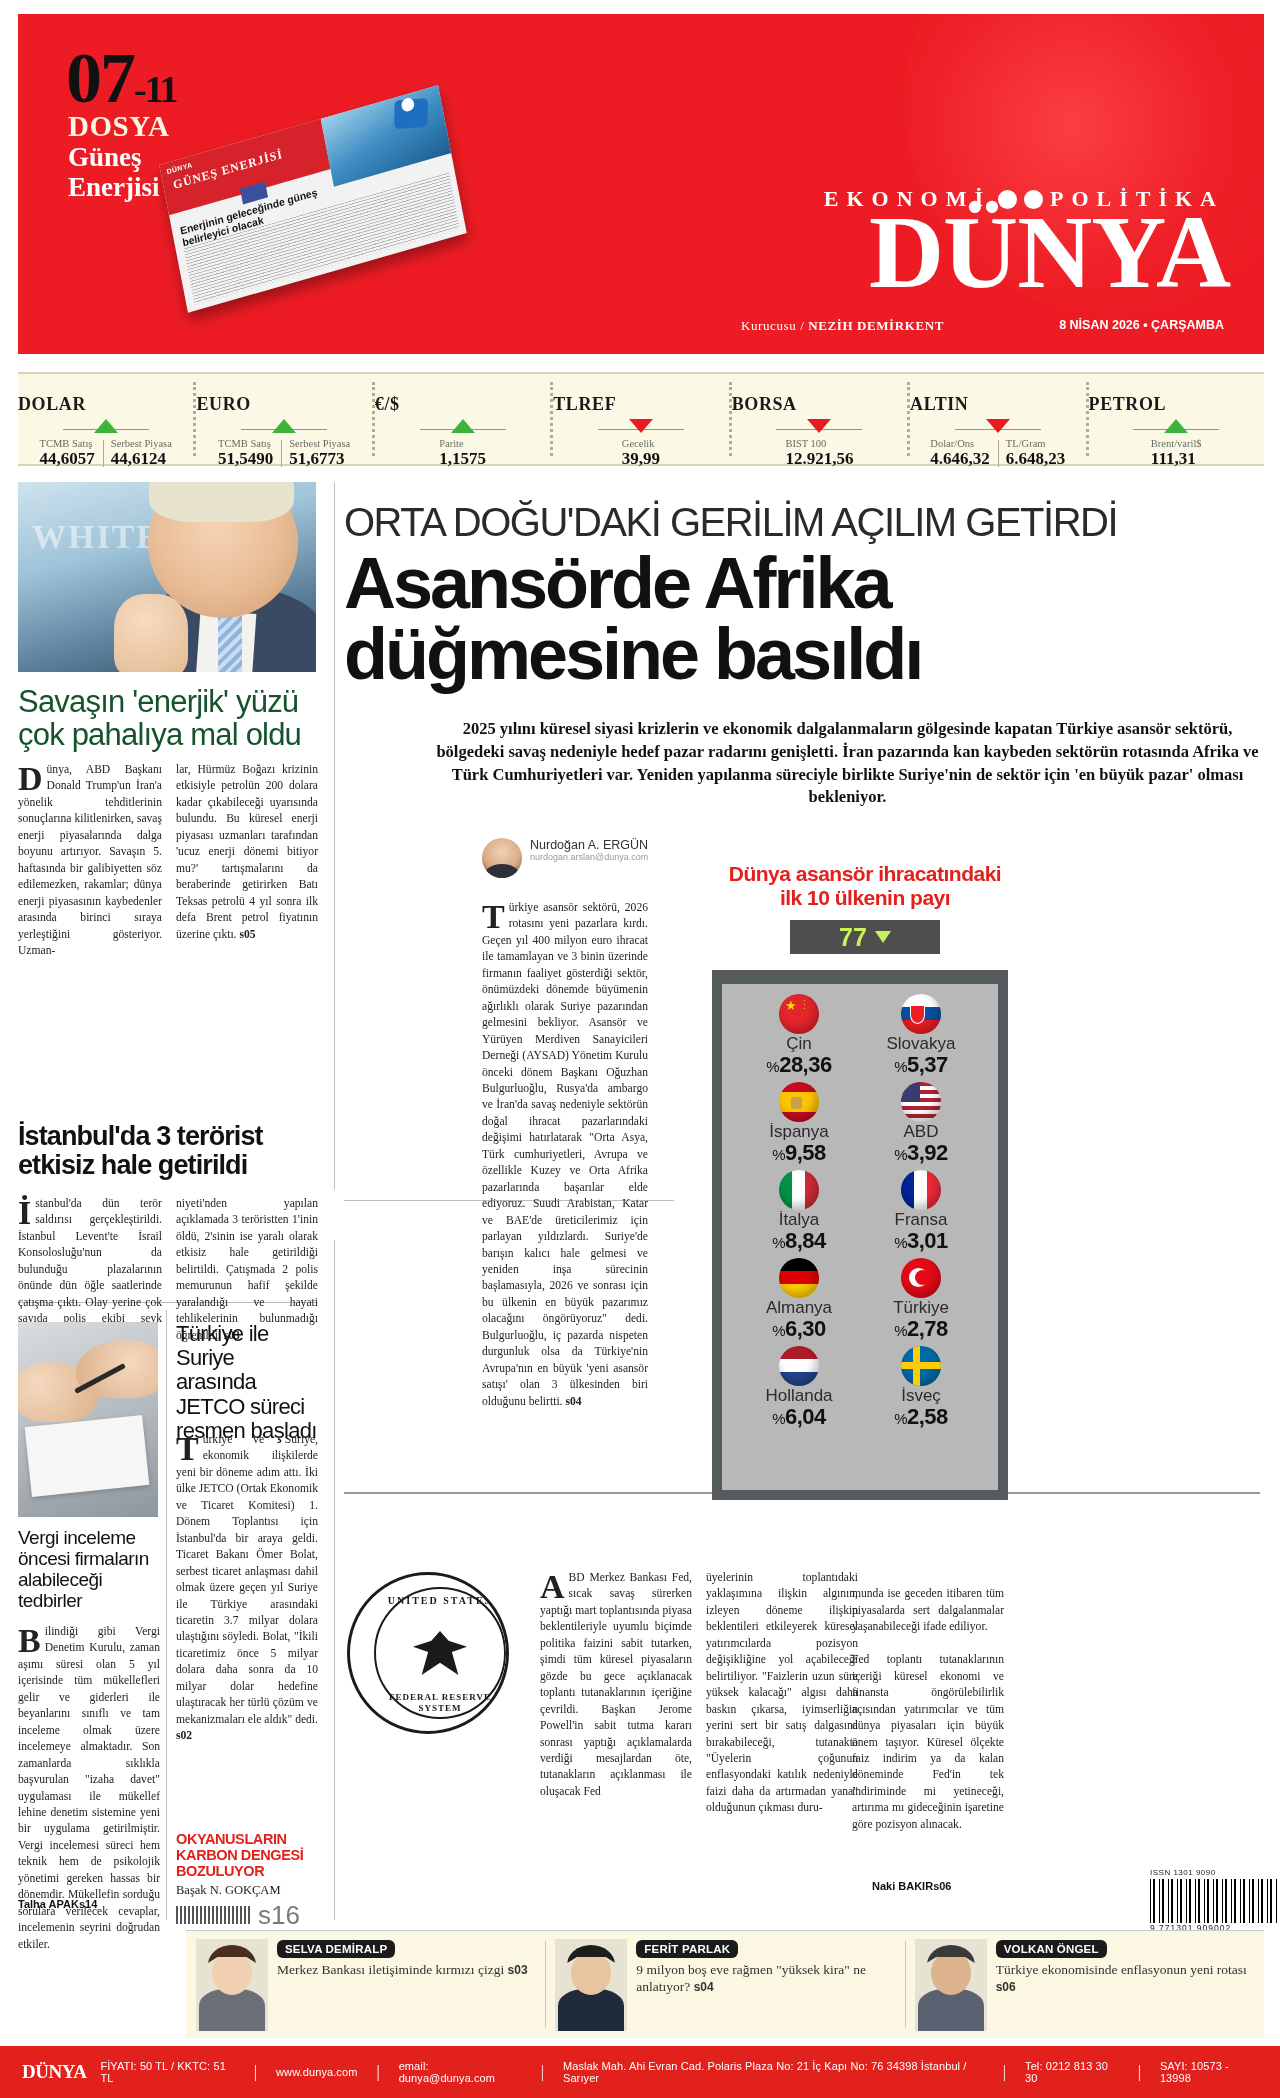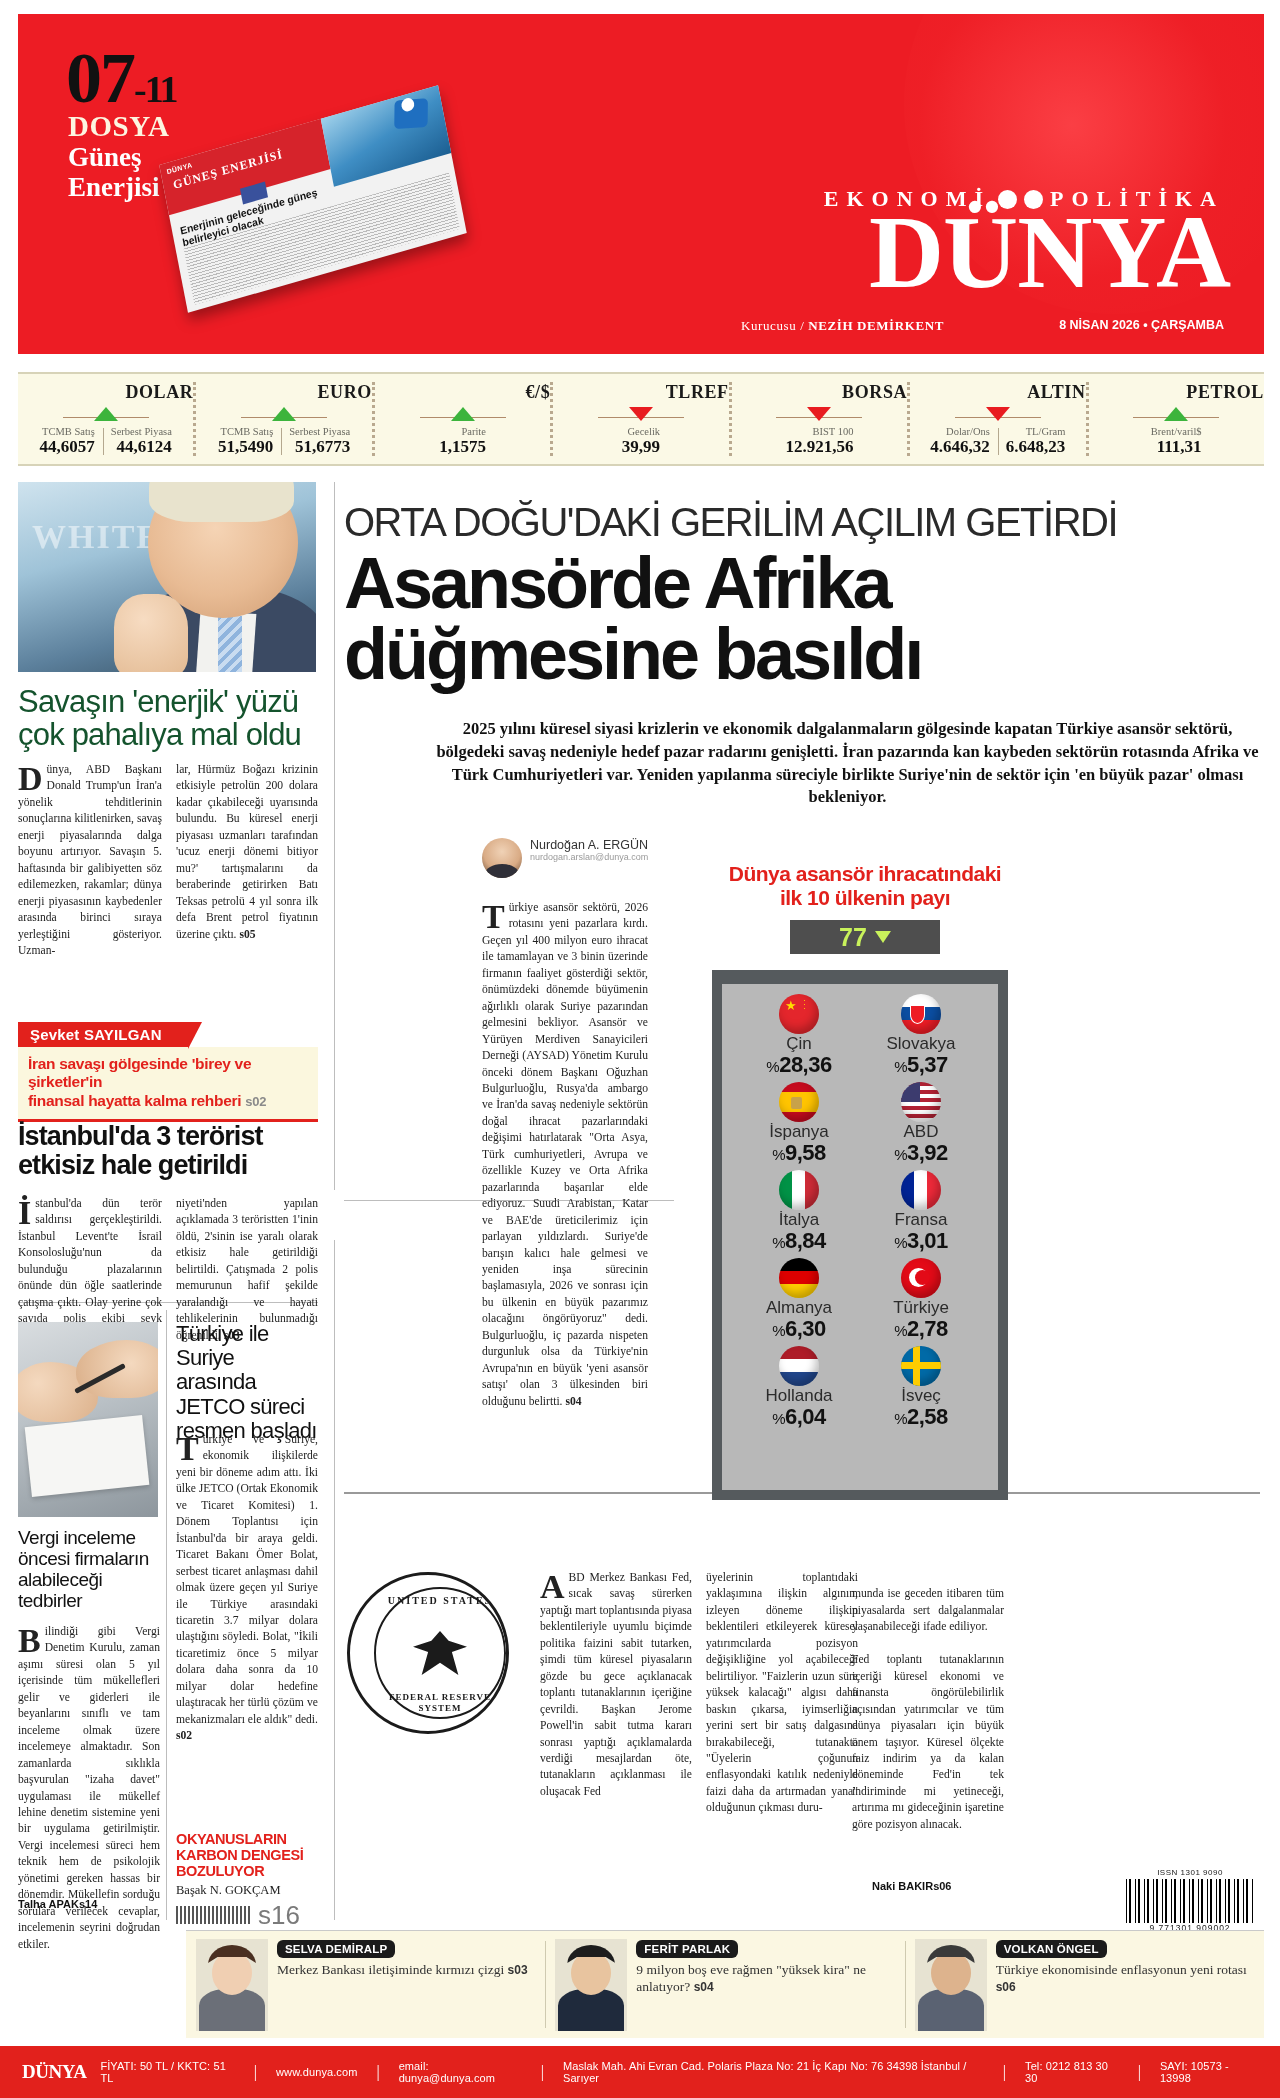--- a/index.html
+++ b/index.html
@@ -101,21 +101,21 @@
     position: absolute; right: 40px; top: 304px;
     font-family: "Liberation Sans", sans-serif; font-size: 12.5px; font-weight: bold; color: #fff;
   }
 
   
   .ticker {
     position: absolute; left: 18px; top: 372px; width: 1246px; height: 94px;
     background: #fbf9e6; border-top: 2px solid #d7d3b8; border-bottom: 2px solid #d7d3b8;
     display: flex;
   }
-  .tk-cell { flex: 1; position: relative; text-align: right; padding-top: 8px; }
+  .tk-cell { flex: 1; position: relative; text-align: left; padding-top: 20px; }
   .tk-sep {
     width: 0; border-left: 3px dotted #b9a98f; margin: 8px 0;
   }
   .tk-name {
     font-family: "Liberation Serif", serif; font-weight: bold; font-size: 18px;
     color: #1a1a1a; letter-spacing: .6px;
   }
   .tk-arrowrow { position: relative; height: 16px; margin-top: 3px; }
   .tk-rule { position:absolute; left: 50%; transform: translateX(-50%); top: 11px;
     width: 86px; height: 1px; background: #b08b6a; }
@@ -375,21 +375,21 @@
   .strip-name {
     display:inline-block; background:#1b1b1b; color:#fff; font-family:"Liberation Sans", sans-serif;
     font-weight:bold; font-size: 11.5px; padding: 3px 8px; letter-spacing:.2px;border-radius:6px;
   }
   .strip-desc {
     font-family:"Liberation Serif", serif; font-size: 13.5px; line-height:1.25; color:#333; margin-top:4px;
   }
   .strip-desc b { font-family:"Liberation Sans", sans-serif; font-size:12px; }
 
   
-  .barcode-box { position:absolute; right: 26px; top: 1868px; width: 128px; text-align:center; }
+  .barcode-box { position:absolute; right: 2px; top: 1868px; width: 128px; text-align:left; }
   .bc-issn { font-family:"Liberation Sans", sans-serif; font-size: 8px; color:#222; letter-spacing:.5px; }
   .bc-bars { height: 44px; margin-top: 2px;
     background: repeating-linear-gradient(to right,#000 0 1px,#fff 1px 3px,#000 3px 5px,#fff 5px 9px); }
   .bc-nums { font-family:"Liberation Sans", sans-serif; font-size: 8.5px; color:#222; letter-spacing:1px; }
 
   
   .footer {
     position:absolute; left: 0; top: 2046px; width: 1280px; height: 52px; background:#e2211c;
     display:flex; align-items:center; padding: 0 22px; gap: 14px;
   }
@@ -578,30 +578,20 @@
   </div>
 
   <div class="col-h1">Savaşın 'enerjik' yüzü çok pahalıya mal oldu</div>
 
   <div style="position:absolute; left:18px; top:762px; width:144px;" class="body-text dropcap">Dünya, ABD Başkanı Donald Trump'un İran'a yönelik tehditlerinin sonuçlarına kilitlenirken, savaş enerji piyasalarında dalga boyunu artırıyor. Savaşın 5. haftasında bir galibiyetten söz edilemezken, rakamlar; dünya enerji piyasasının kaybedenler arasında birinci sıraya yerleştiğini gösteriyor. Uzman-</div>
   <div style="position:absolute; left:176px; top:762px; width:142px;" class="body-text">
     <span>lar, Hürmüz Boğazı krizinin etkisiyle petrolün 200 dolara kadar çıkabileceği uyarısında bulundu. Bu küresel enerji piyasası uzmanları tarafından 'ucuz enerji dönemi bitiyor mu?' tartışmalarını da beraberinde getirirken Batı Teksas petrolü 4 yıl sonra ilk defa Brent petrol fiyatının üzerine çıktı.</span>
     <b>s05</b>
   </div>
 
-  <div class="say-box">
-    <div class="say-tag">Şevket SAYILGAN</div>
-    <div class="say-body">
-      <div class="say-line">İran savaşı gölgesinde 'birey ve şirketler'in</div>
-      <div class="say-line">
-        <span>finansal hayatta kalma rehberi</span>
-        <span class="pg">s02</span>
-      </div>
-    </div>
-  </div>
 
   <div class="col-h2">İstanbul'da 3 terörist etkisiz hale getirildi</div>
   <div style="position:absolute; left:18px; top:1196px; width:144px;" class="body-text dropcap">İstanbul'da dün terör saldırısı gerçekleştirildi. İstanbul Levent'te İsrail Konsolosluğu'nun da bulunduğu plazalarının önünde dün öğle saatlerinde çatışma çıktı. Olay yerine çok sayıda polis ekibi sevk edilirken İstanbul Em-</div>
   <div style="position:absolute; left:176px; top:1196px; width:142px;" class="body-text">
     <span>niyeti'nden yapılan açıklamada 3 teröristten 1'inin öldü, 2'sinin ise yaralı olarak etkisiz hale getirildiği belirtildi. Çatışmada 2 polis memurunun hafif şekilde yaralandığı ve hayati tehlikelerinin bulunmadığı öğrenildi.</span>
     <b>s03</b>
   </div>
 
   <div class="hands-photo">
     <div class="hp-paper"></div>

